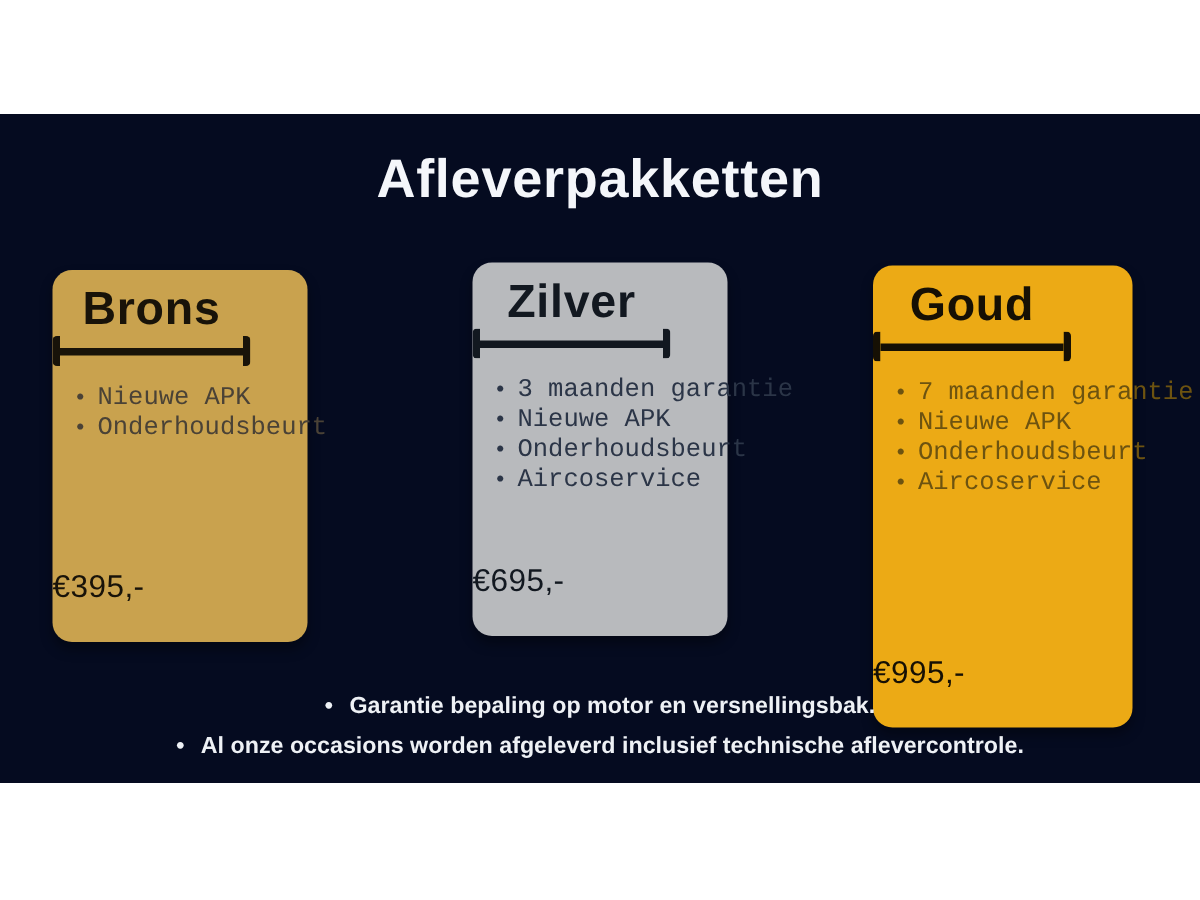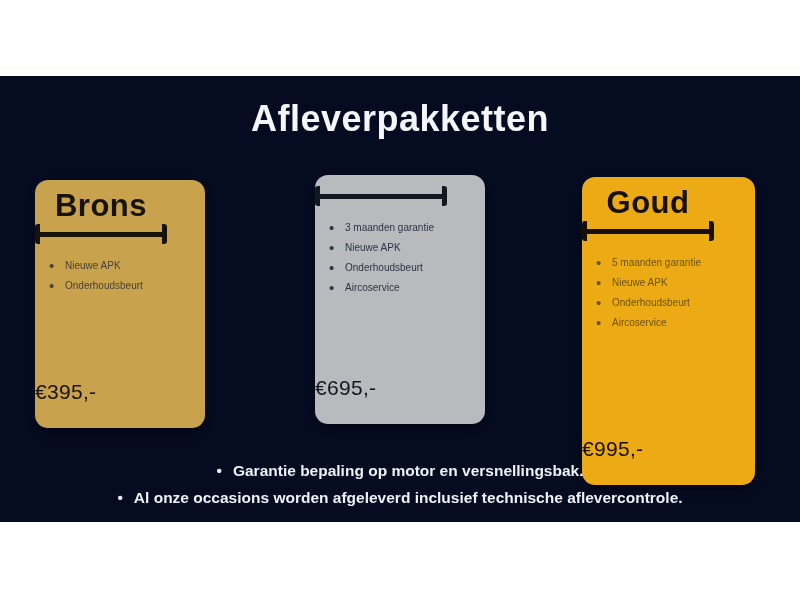--- a/index.html
+++ b/index.html
@@ -64,22 +64,23 @@
     border-left: 5px solid currentColor;
     border-right: 5px solid currentColor;
     background: linear-gradient(currentColor, currentColor) center / 100% 5px no-repeat;
     border-radius: 3px;
   }
 
   .features {
     list-style: none;
     align-self: flex-start;
     margin: 14px 8px 0 13px;
-    font-size: 10px;
+    font-size: 17px;
     font-weight: 400;
+    font-family: Liberation Mono, monospace;
   }
   .feature {
     position: relative;
     padding-left: 17px;
     line-height: 16px;
     margin-bottom: 4px;
     white-space: nowrap;
   }
   .feature::before {
     content: "\2022";
@@ -131,38 +132,39 @@
       </div>
       <ul class="features" style="color: rgb(74, 66, 54);">
           <li class="feature">Nieuwe APK</li>
           <li class="feature">Onderhoudsbeurt</li>
         </ul>
       <div class="price" style="color: rgb(24, 19, 9);">€395,-</div>
     </div>
 
     <div class="card card-zilver" style="background: rgb(184, 186, 189);">
       <div class="card-head" style="color: rgb(18, 24, 32);">
+        <div class="card-title">Zilver</div>
         <div class="ibeam"></div>
       </div>
       <ul class="features" style="color: rgb(43, 53, 71);">
           <li class="feature">3 maanden garantie</li>
           <li class="feature">Nieuwe APK</li>
           <li class="feature">Onderhoudsbeurt</li>
           <li class="feature">Aircoservice</li>
         </ul>
       <div class="price" style="color: rgb(18, 24, 32);">€695,-</div>
     </div>
 
     <div class="card card-goud" style="background: rgb(236, 170, 21);">
       <div class="card-head" style="color: rgb(22, 16, 4);">
         <div class="card-title">Goud</div>
         <div class="ibeam"></div>
       </div>
       <ul class="features" style="color: rgb(109, 83, 16);">
-          <li class="feature">5 maanden garantie</li>
+          <li class="feature">7 maanden garantie</li>
           <li class="feature">Nieuwe APK</li>
           <li class="feature">Onderhoudsbeurt</li>
           <li class="feature">Aircoservice</li>
         </ul>
       <div class="price" style="color: rgb(22, 16, 4);">€995,-</div>
     </div>
 
     <ul class="footer-notes" style="color: rgb(238, 241, 245);">
         <li class="note">Garantie bepaling op motor en versnellingsbak.</li>
         <li class="note">Al onze occasions worden afgeleverd inclusief technische aflevercontrole.</li>

